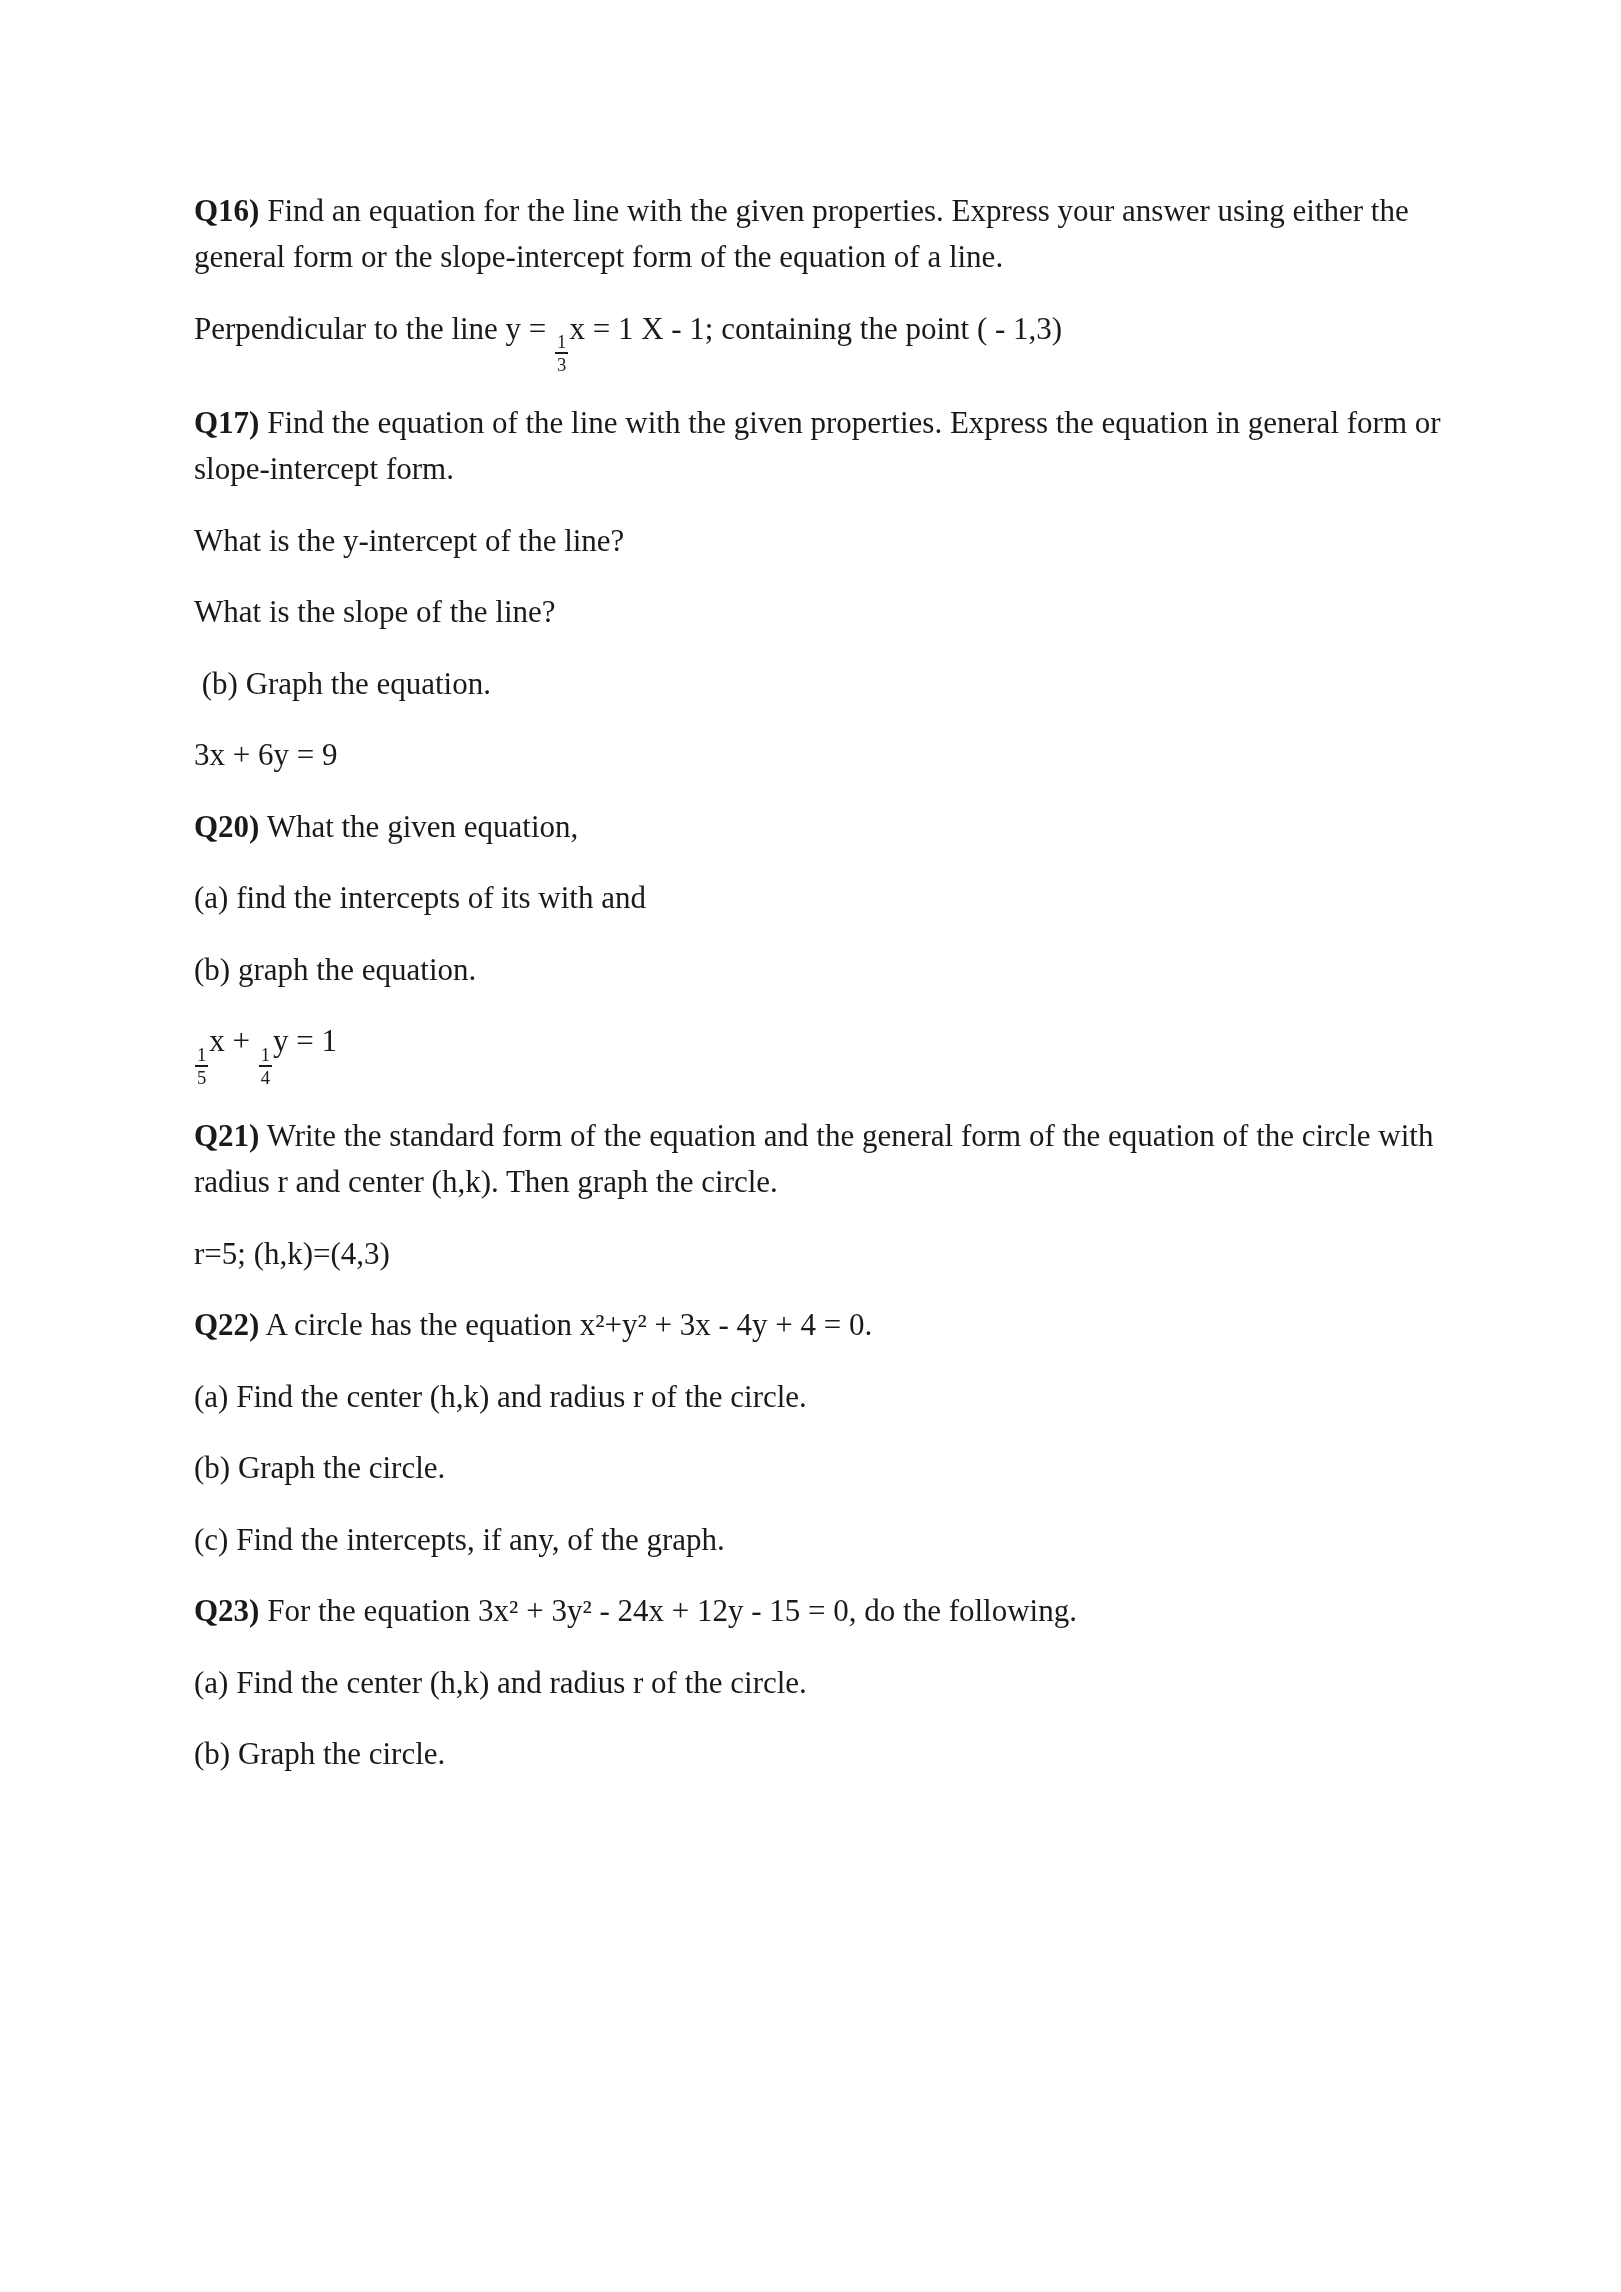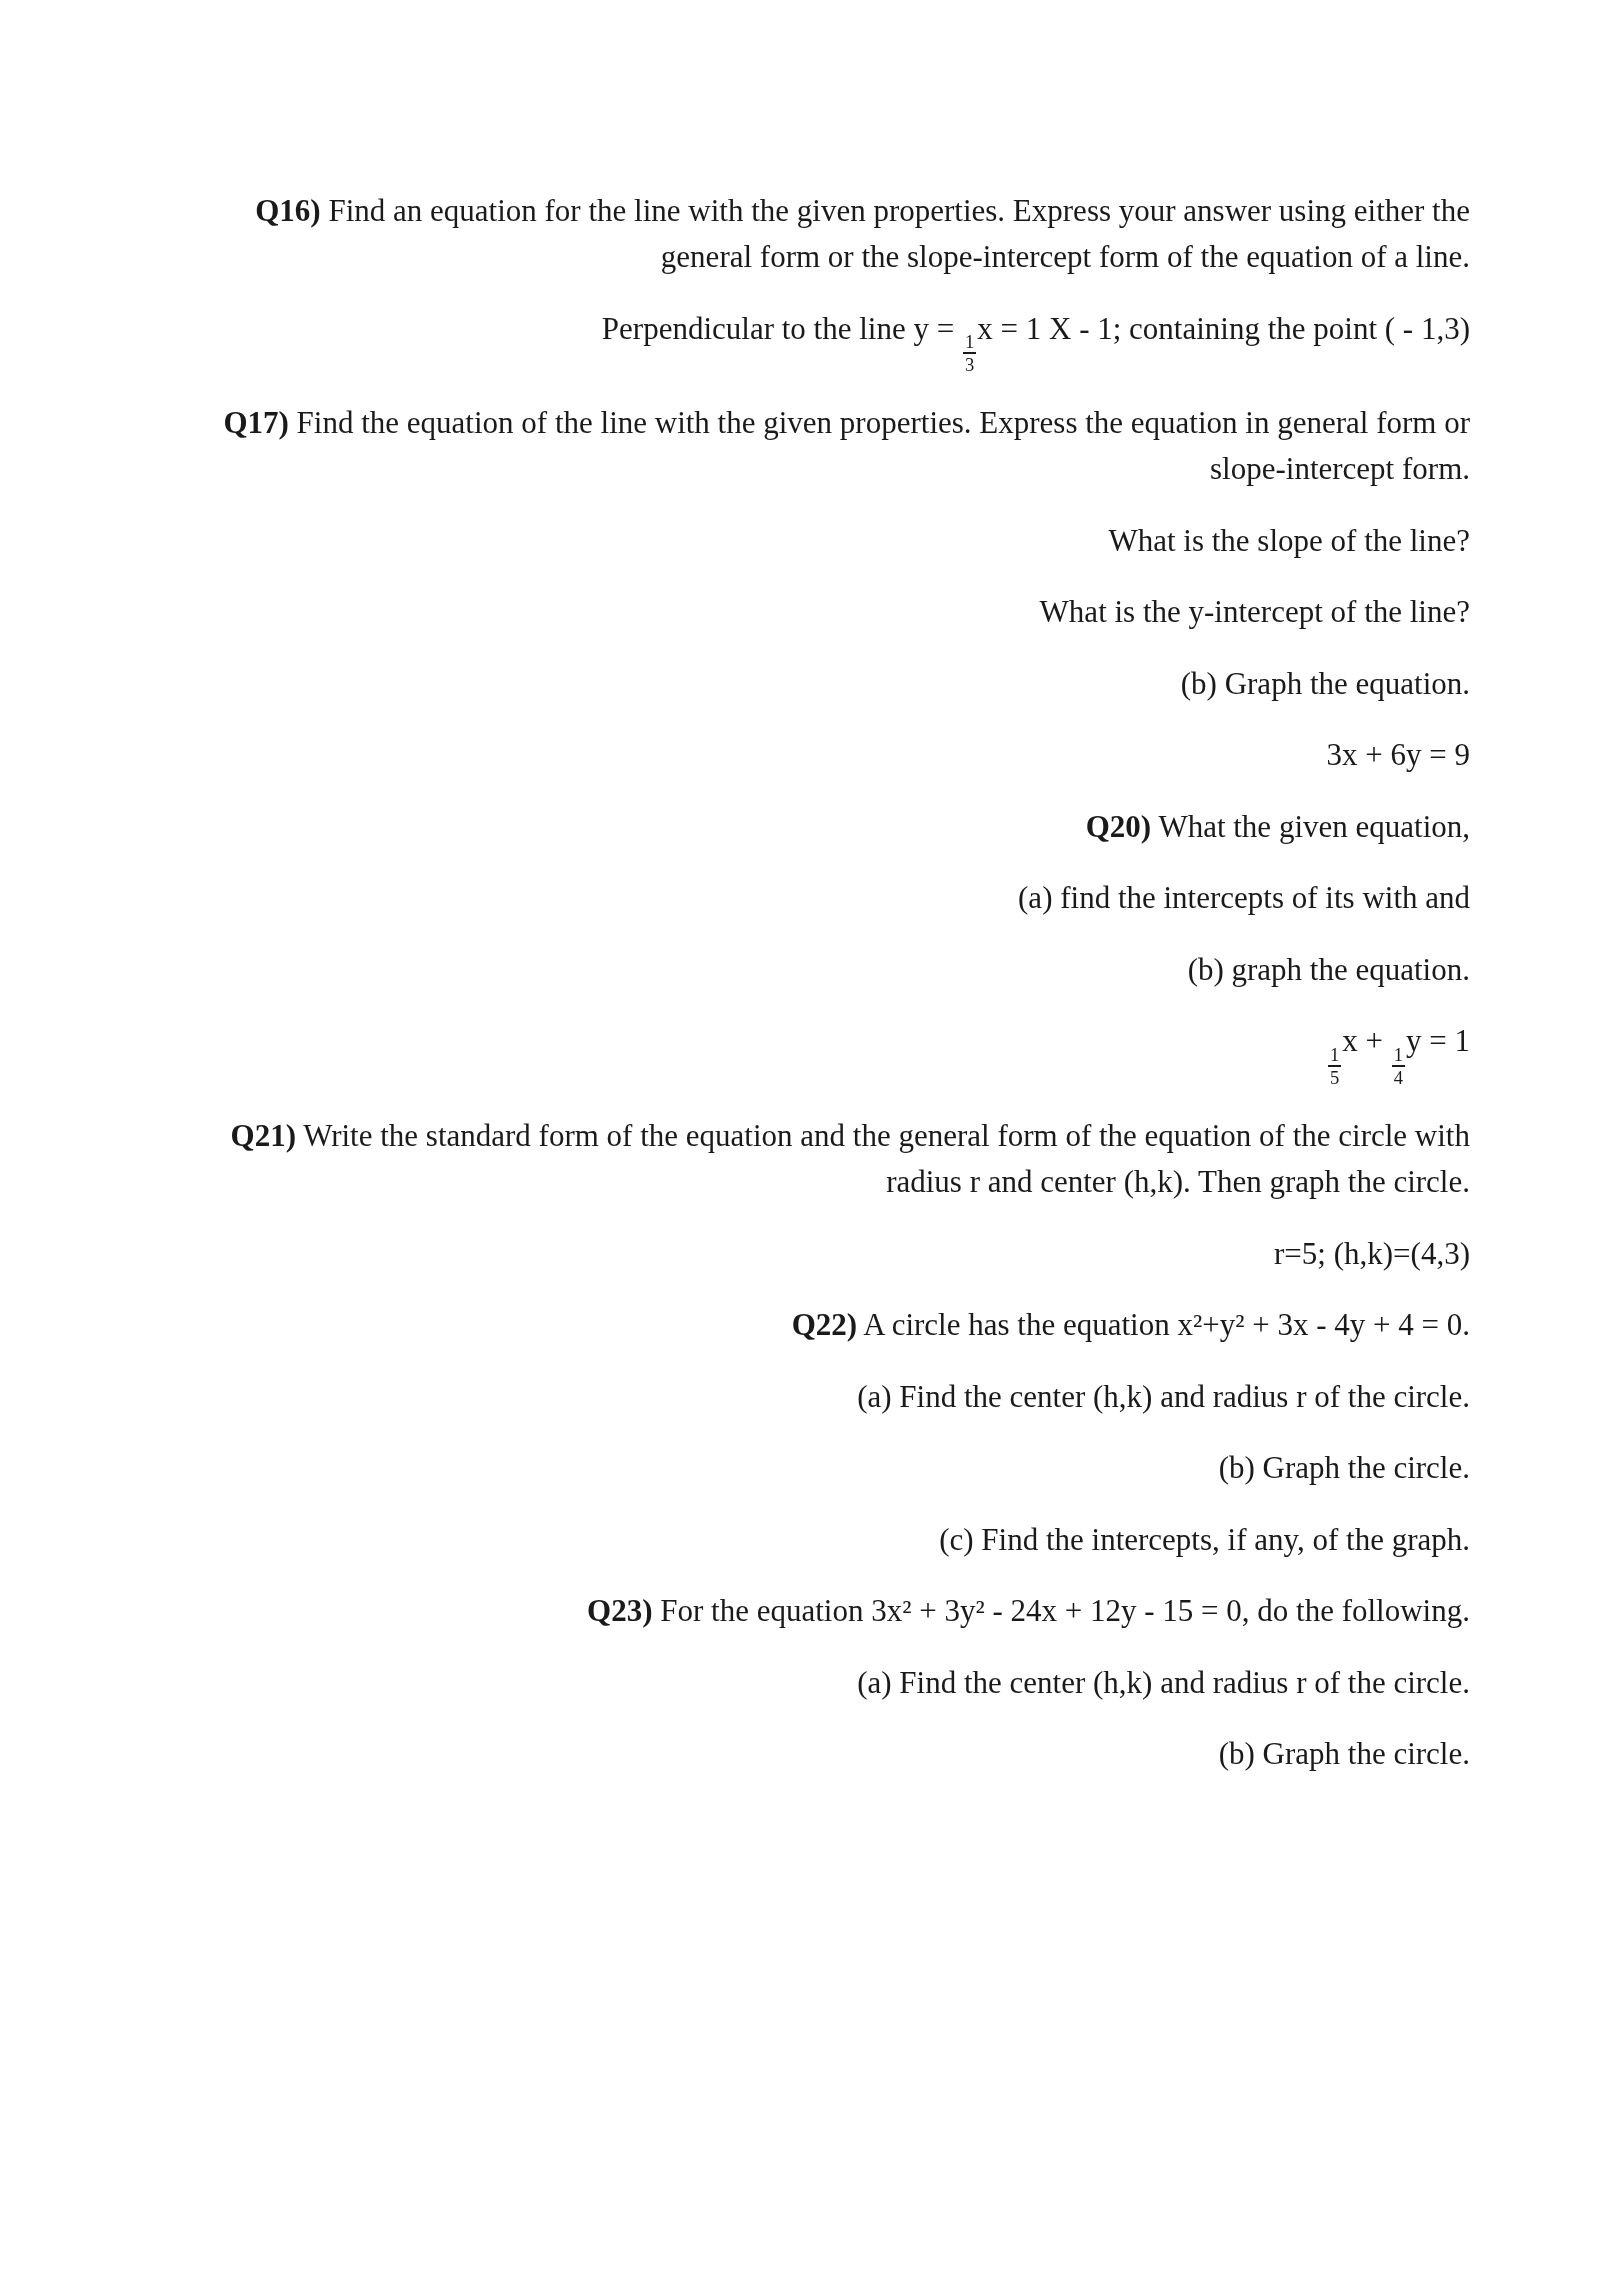--- a/index.html
+++ b/index.html
@@ -19,21 +19,20 @@
     padding: 188px 151px 0 194px;
     background: #ffffff;
     font-family: "Liberation Serif", "DejaVu Serif", serif;
     font-size: 31px;
     line-height: 46px;
     color: #1a1a1a;
   }
   .para {
     margin: 0 0 25.5px 0;
     white-space: pre-wrap;
-    text-align: right;
   }
   .qlabel {
     font-weight: 700;
   }
   
   .frac {
     display: inline-flex;
     flex-direction: column;
     align-items: center;
     vertical-align: -0.50em;
@@ -56,23 +55,23 @@
 
   <p class="para"><span class="qlabel">Q16)</span><span> Find an equation for the line with the given properties. Express your answer using either the general form or the slope-intercept form of the equation of a line.</span></p>
 
   <p class="para">Perpendicular to the line y = <span class="frac"><span class="num">1</span><span class="den">3</span></span>x = 1 X - 1; containing the point ( - 1,3)</p>
 
   <p class="para"><span class="qlabel">Q17)</span><span> Find the equation of the line with the given properties. Express the equation in general form or slope-intercept form.</span></p>
 
 
 
 
+  <p class="para">What is the y-intercept of the line?</p>
+
   <p class="para">What is the slope of the line?</p>
-
-  <p class="para">What is the y-intercept of the line?</p>
 
 
   <p class="para"> (b) Graph the equation.</p>
 
   <p class="para">3x + 6y = 9</p>
 
   <p class="para"><span class="qlabel">Q20)</span><span> What the given equation,</span></p>
 
   <p class="para">(a) find the intercepts of its with and</p>
 

